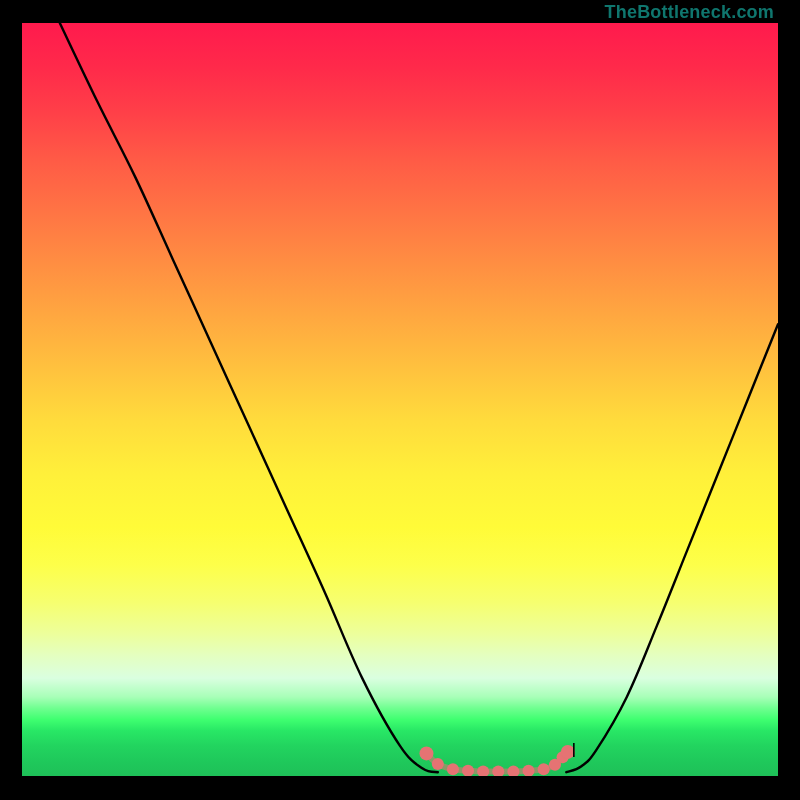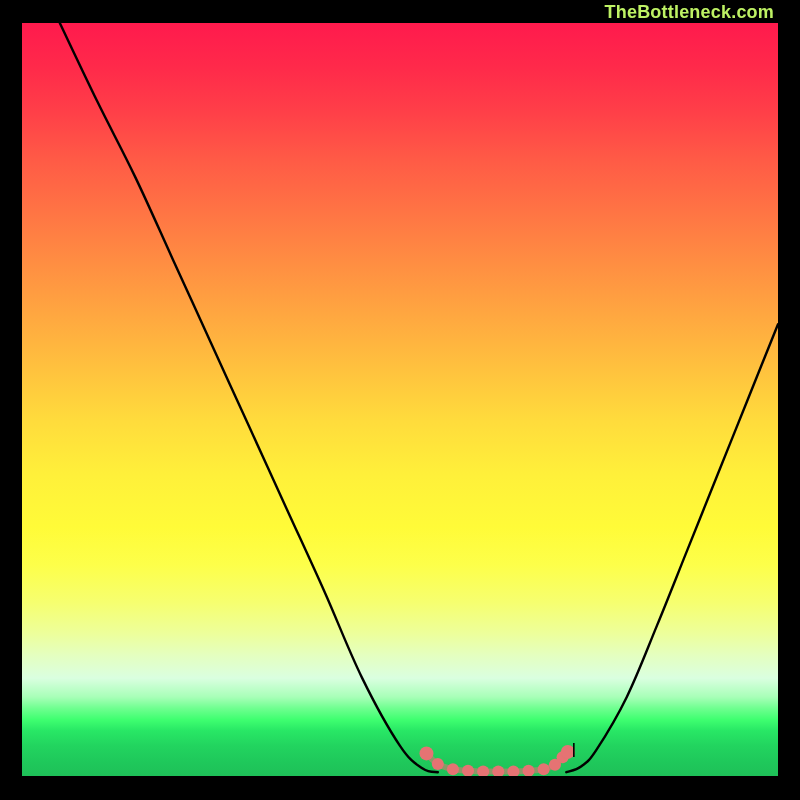--- a/index.html
+++ b/index.html
@@ -54,21 +54,21 @@
   }
   svg.curves {
     position: absolute;
     left: 0; top: 0;
     width: 100%; height: 100%;
   }
   .attribution {
     position: absolute;
     top: 2px;
     right: 26px;
-    color: #bef264;
+    color: #0f766e;
     font-size: 18px;
     font-weight: 600;
     letter-spacing: 0.2px;
   }
 </style>
 </head>
 <body>
 
 <div class="frame">
   <div class="plot-area">

